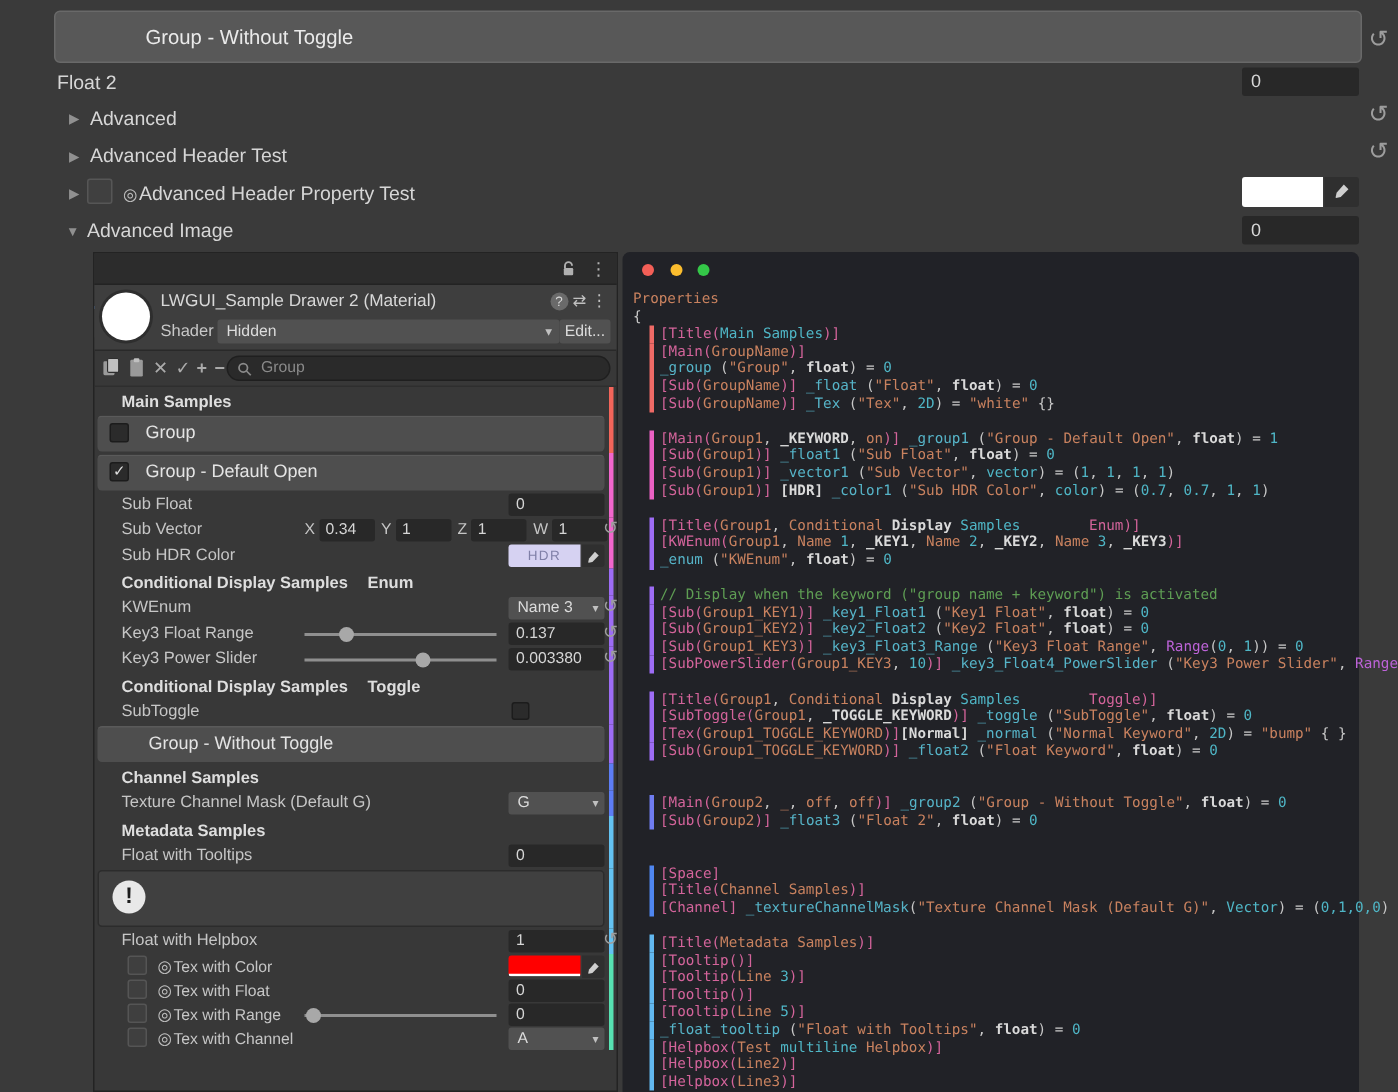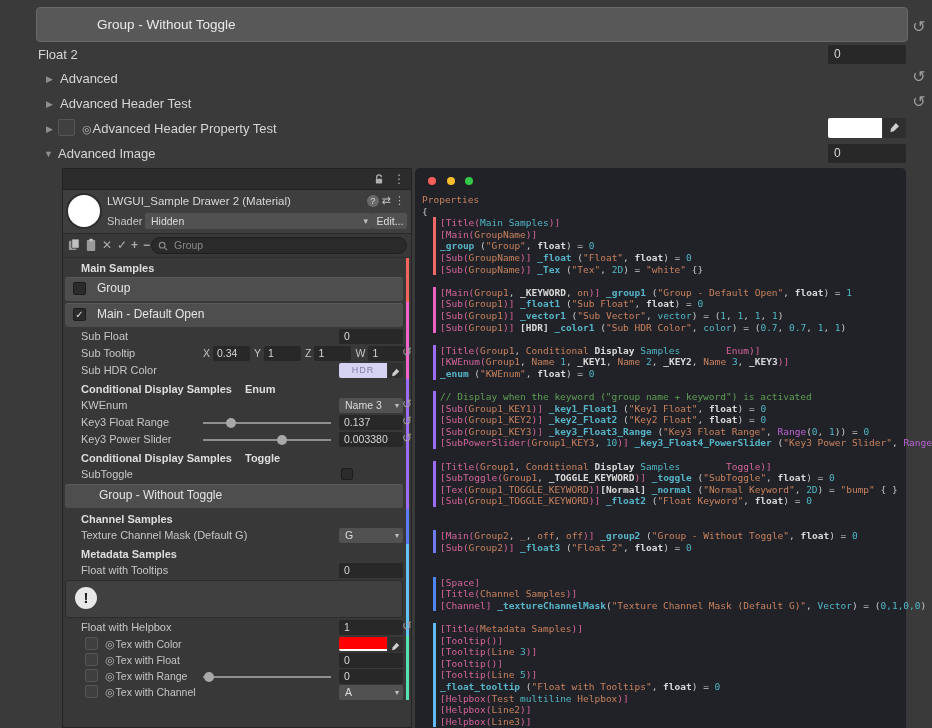--- a/index.html
+++ b/index.html
@@ -117,21 +117,21 @@
   #code { position:absolute; left:415px; top:168px; width:491px; height:560px;
     background:#212227; border-radius:5px 5px 0 0;
     font-family:"DejaVu Sans Mono", monospace; font-size:9.5px; }
   .macdots { position:absolute; left:13px; top:8px; }
   .dot { display:inline-block; width:8px; height:8px; border-radius:50%; margin-right:5px; }
   #code-lines { position:absolute; left:7px; top:26px; right:4px; }
   .cline { line-height:11.6px; white-space:pre; }
   .cline.blk { margin-left:11px; border-left:3px solid transparent; padding-left:4px; }
   .syn-p{color:#d4649b} .syn-o{color:#c9825f} .syn-t{color:#4fb6c6}
   .syn-w{color:#dadada;font-weight:bold} .syn-n{color:#4fb6c6} .syn-g{color:#5f9e54}
-  .syn-u{color:#bd63d8} .syn-b{color:#56b4c8;font-weight:bold} .syn-pl{color:#c8c8c8}
+  .syn-u{color:#bd63d8} .syn-b{color:#56b4c8;font-weight:normal} .syn-pl{color:#c8c8c8}
   .bd-r{border-color:#ef6a66!important} .bd-m{border-color:#ea61c3!important}
   .bd-v{border-color:#9d6cf5!important} .bd-bl{border-color:#6f7cf0!important}
   .bd-b2{border-color:#4f86f0!important} .bd-c{border-color:#62b8f0!important}
   .ac-red{background:#f3655a} .ac-pink{background:#f266cc} .ac-purple{background:#9d6cf5}
   .ac-blue{background:#5d7df5} .ac-lightblue{background:#64c3f2} .ac-teal{background:#57e2b2}
 </style>
 </head>
 <body>
 
 <div id="stage">
@@ -232,30 +232,30 @@
         </div>
         <div class="igroup">
           <div class="bar"></div>
           <span class="gchk"></span>
           <span class="glabel">Group</span>
           <span class="accent ac-red"></span>
         </div>
         <div class="igroup">
           <div class="bar"></div>
           <span class="gchk">✓</span>
-          <span class="glabel">Main - Default Open</span>
+          <span class="glabel">Group - Default Open</span>
           <span class="accent ac-pink"></span>
         </div>
         <div class="irow">
           <span class="ilabel">Sub Float</span>
           <span class="ifield">0</span>
           <span class="accent ac-pink"></span>
         </div>
         <div class="irow">
-          <span class="ilabel">Sub Tooltip</span>
+          <span class="ilabel">Sub Vector</span>
           <span class="vgroup">
             <span class="vitem">
               <span>X</span>
               <span class="vfield">0.34</span>
             </span>
             <span class="vitem">
               <span>Y</span>
               <span class="vfield">1</span>
             </span>
             <span class="vitem">

